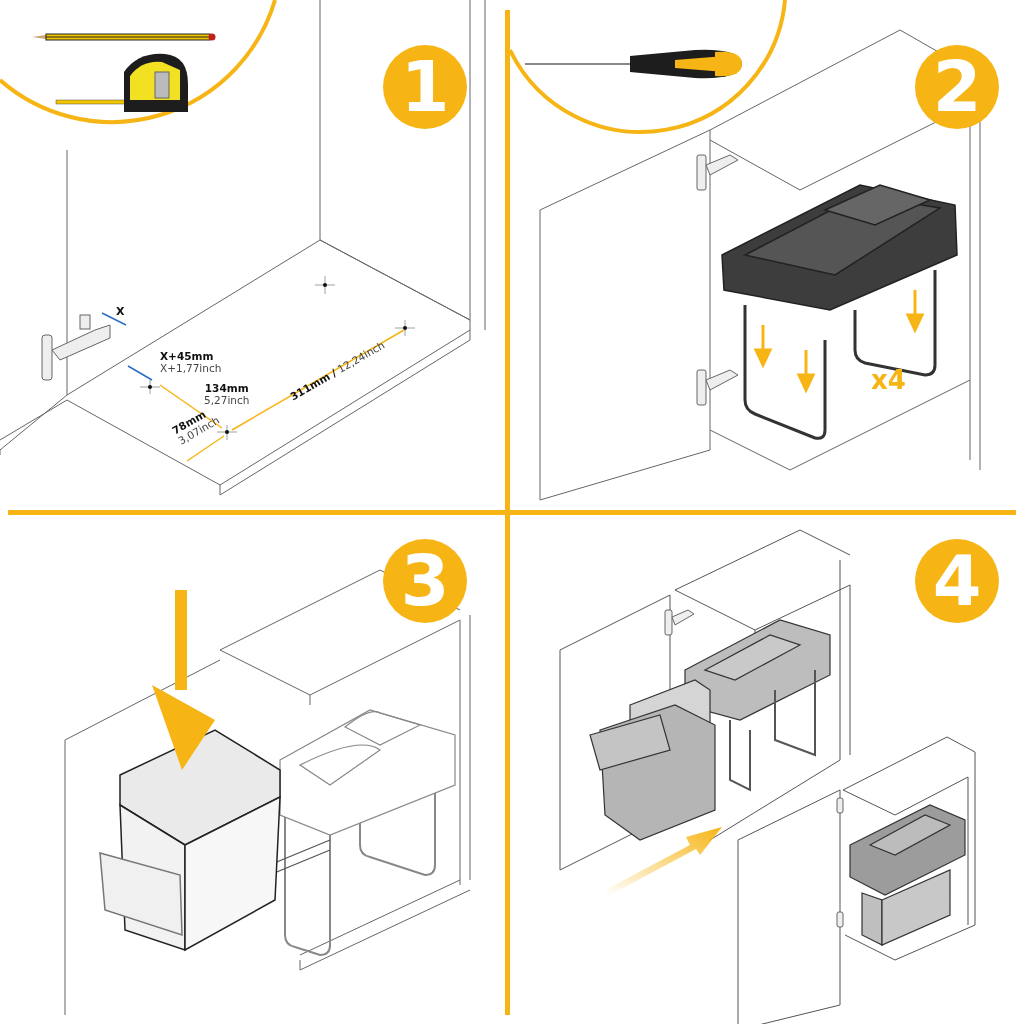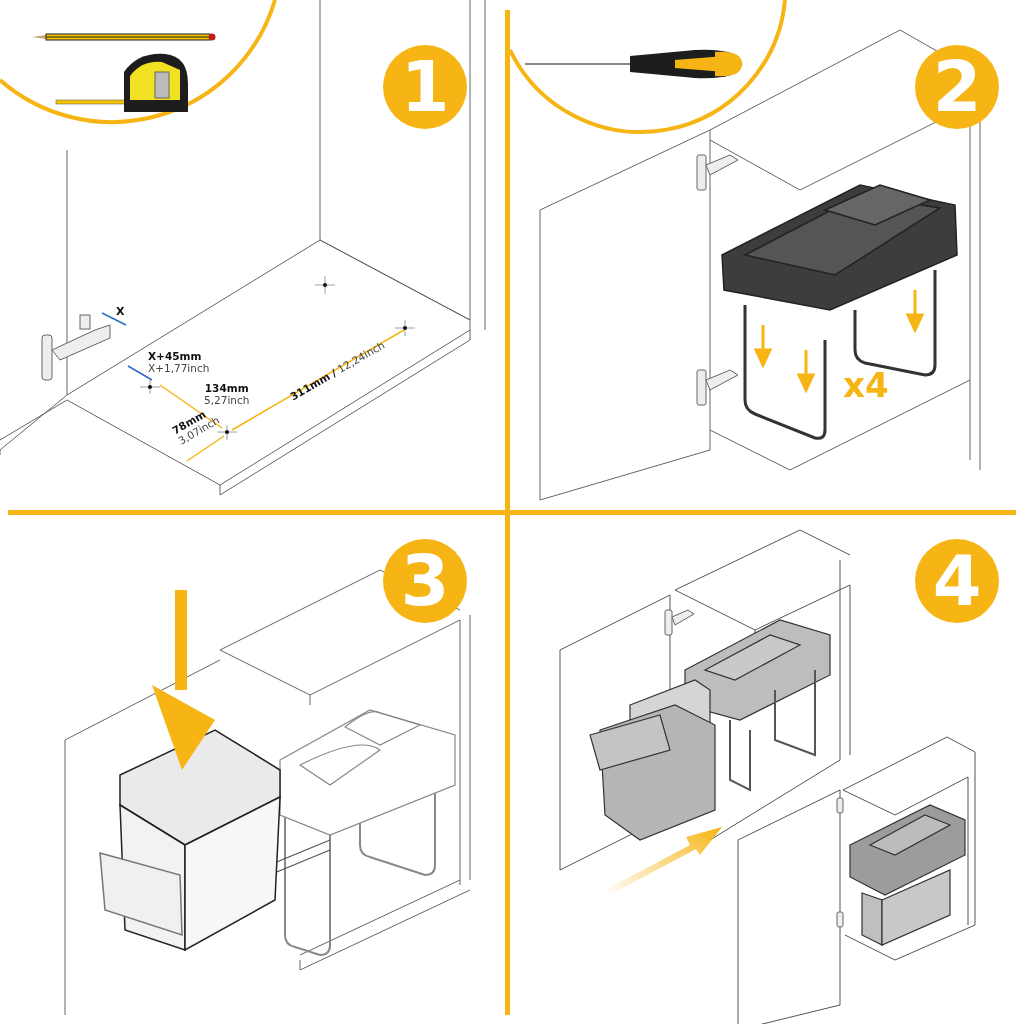--- a/index.html
+++ b/index.html
@@ -5,21 +5,21 @@
   html, body { margin:0; padding:0; background:#ffffff; }
   body { width:1024px; height:1024px; position:relative; overflow:hidden; font-family:"DejaVu Sans", sans-serif; }
   .panel { position:absolute; overflow:hidden; }
   .panel svg { position:absolute; left:0; top:0; }
   .divider { position:absolute; background:#f6b514; }
   .badge { position:absolute; width:84px; height:84px; border-radius:50%; background:#f6b514; color:#fff;
            font-family:"DejaVu Sans", sans-serif; font-weight:bold; font-size:70px; line-height:84px; text-align:center; }
   .dim { position:absolute; font-size:10.5px; color:#111; white-space:nowrap; }
   .dim b { font-weight:bold; }
   .dim .sub { color:#444; display:block; font-weight:normal; }
-  .x4 { position:absolute; font-weight:bold; font-size:34px; color:#f6b514; }
+  .x4 { position:absolute; font-weight:bold; font-size:26px; color:#f6b514;margin-left:28px; }
   .xlab { position:absolute; font-weight:bold; font-size:11px; color:#111; }
 </style>
 </head>
 <body>
 
 <div class="divider" style="left:505px; top:10px; width:5px; height:1005px;"></div>
 <div class="divider" style="left:8px; top:510px; width:1008px; height:5px;"></div>
 
 <div class="panel" style="left:0; top:0; width:505px; height:510px;">
   <svg width="505" height="510">
@@ -86,21 +86,21 @@
   <svg width="505" height="510">
     <rect x="56" y="100" width="70" height="4" fill="#f2c500" stroke="#555" stroke-width="0.5"></rect>
     <path d="M 124,72 Q 138,52 165,54 Q 188,56 188,84 L 188,112 L 124,112 Z" fill="#1d1d1d"></path>
     <path d="M 130,76 Q 142,60 162,62 L 180,70 L 180,100 L 130,100 Z" fill="#f2e022"></path>
     <rect x="155" y="72" width="14" height="26" fill="#bbb" stroke="#666"></rect>
   </svg>
 
   <div class="badge" style="left:383px; top:45px;">1</div>
 
   <div class="xlab" style="left:116px; top:305px;">X</div>
-  <div class="dim" style="left:148px; top:350px;">
+  <div class="dim" style="left:160px; top:350px;">
     <b>X+45mm</b>
     <span class="sub">X+1,77inch</span>
   </div>
   <div class="dim" style="left:204px; top:382px;text-align:center;">
     <b>134mm</b>
     <span class="sub">5,27inch</span>
   </div>
   <div class="dim" style="left:170px; top:426px; transform:rotate(-30deg); transform-origin:left top;">
     <b>78mm</b>
     <span class="sub">3,07inch</span>

